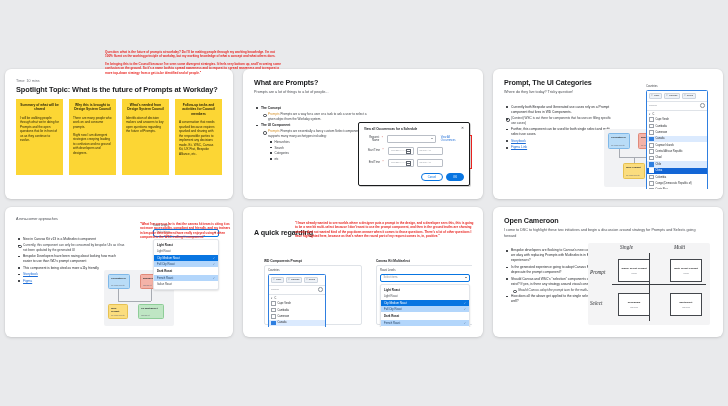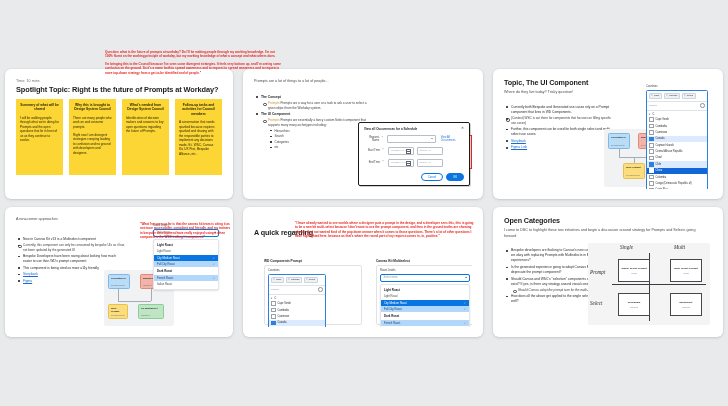--- a/index.html
+++ b/index.html
@@ -166,21 +166,21 @@
   .mx-box .mb-s{font-size:2px;color:#7a7f86;margin-top:1px;}
 </style>
 </head>
 <body>
 
 <div class="deck">
 
   <div class="slide">
     <div class="slide-inner">
       <div class="eyebrow">Time: 10 mins</div>
-      <h1 class="title">Spotlight Topic: Right is the future of Prompts at Workday?</h1>
+      <h1 class="title">Spotlight Topic: What is the future of Prompts at Workday?</h1>
       <div class="stickies">
 
         <div class="sticky">
           <div class="st-head">Summary of what will be shared</div>
           <div class="st-body">
             <p>I will be walking people through what we're doing for Prompts and the open questions that lie in front of us as they continue to evolve.</p>
           </div>
         </div>
 
         <div class="sticky">
@@ -204,20 +204,21 @@
             <p>A conversation that needs sparked because requires sparked and sharing with the responsible parties to implement any decisions made. E.i. WSC, Canvas Kit, UX Prat, Bespoke Alliance, etc.</p>
           </div>
         </div>
 
       </div>
     </div>
   </div>
 
   <div class="slide">
     <div class="slide-inner">
+      <h2 class="title">What are Prompts?</h2>
       <div class="subtitle">Prompts are a lot of things to a lot of people...</div>
 
       <ul class="b" style="margin-top:10px;width:108px;">
         <li>
           <span class="bold">The Concept</span>
           <ul class="b2">
             <li><span class="hl">Prompts</span> <span>Prompts are a way for a user or a task to ask a user to select a given object from the Workday system.</span></li>
           </ul>
         </li>
         <li>
@@ -281,21 +282,21 @@
         </div>
 
         <div class="redline"></div>
         <div class="redcap">The Prompt</div>
       </div>
     </div>
   </div>
 
   <div class="slide">
     <div class="slide-inner">
-      <h2 class="title">Topic, The UI Component</h2>
+      <h2 class="title">Prompt, The UI Categories</h2>
       <div class="subtitle">Where do they live today? Tricky question!</div>
 
       <ul class="b" style="margin-top:9px;width:104px;">
         <li>Currently both Bespoke and Generated use cases rely on a Prompt component that lives in WD Components.</li>
         <li style="list-style:none;">
           <ul class="b2" style="padding-left:0;margin-left:0;">
             <li>(Context) WSC is out there for components that focuses on filling specific use cases)</li>
           </ul>
         </li>
         <li>Further, this component can be used for both single select and multi-select use cases.</li>
@@ -565,21 +566,21 @@
               </div>
             </div>
           </div>
         </div>
       </div>
     </div>
   </div>
 
   <div class="slide">
     <div class="slide-inner">
-      <h2 class="title">Open Categories</h2>
+      <h2 class="title">Open Cameroon</h2>
       <div class="subtitle wide">I come to DSC to highlight these two initiatives and begin a discussion around strategy for Prompts and Selects going forward</div>
 
       <ul class="b" style="margin-top:9px;width:100px;">
         <li>Bespoke developers are flocking to Canvas's new component, are we okay with replacing Prompts with Multiselects in Bespoke experiences?</li>
         <li>Is the generated experience going to adopt Canvas Multiselect and deprecate the prompt component?</li>
         <li>
           <span>Should Canvas and WSC's "selection" components continue to co-exist? If yes, is there any strategy around visual consistency?</span>
           <ul class="b2">
             <li class="em">Should Canvas adopt the prompt icon for the multi-select?</li>
           </ul>

